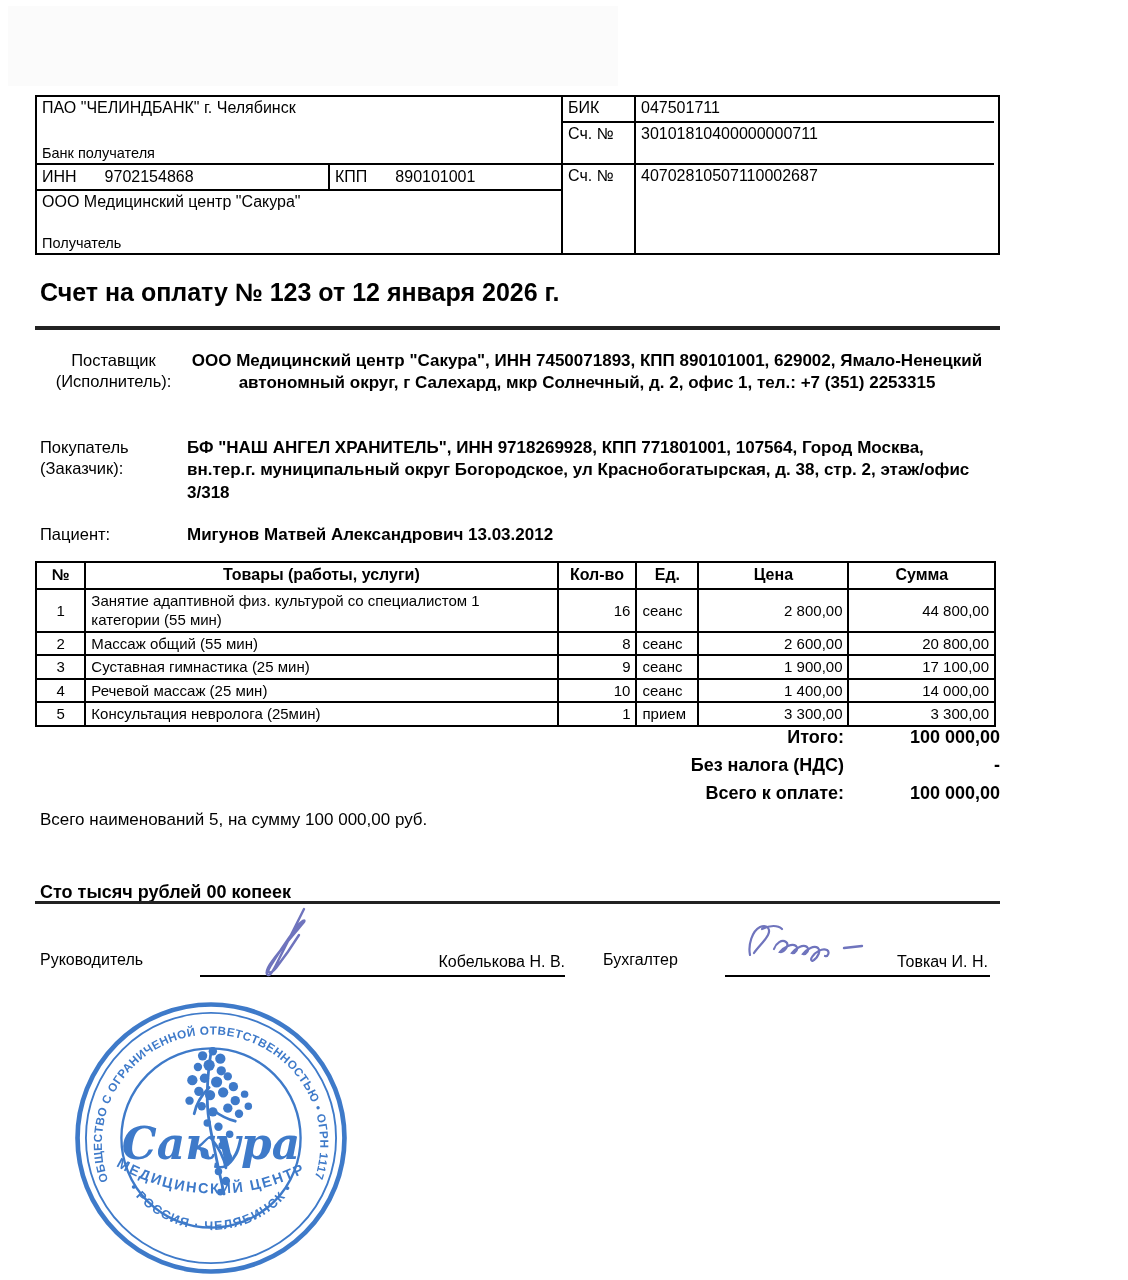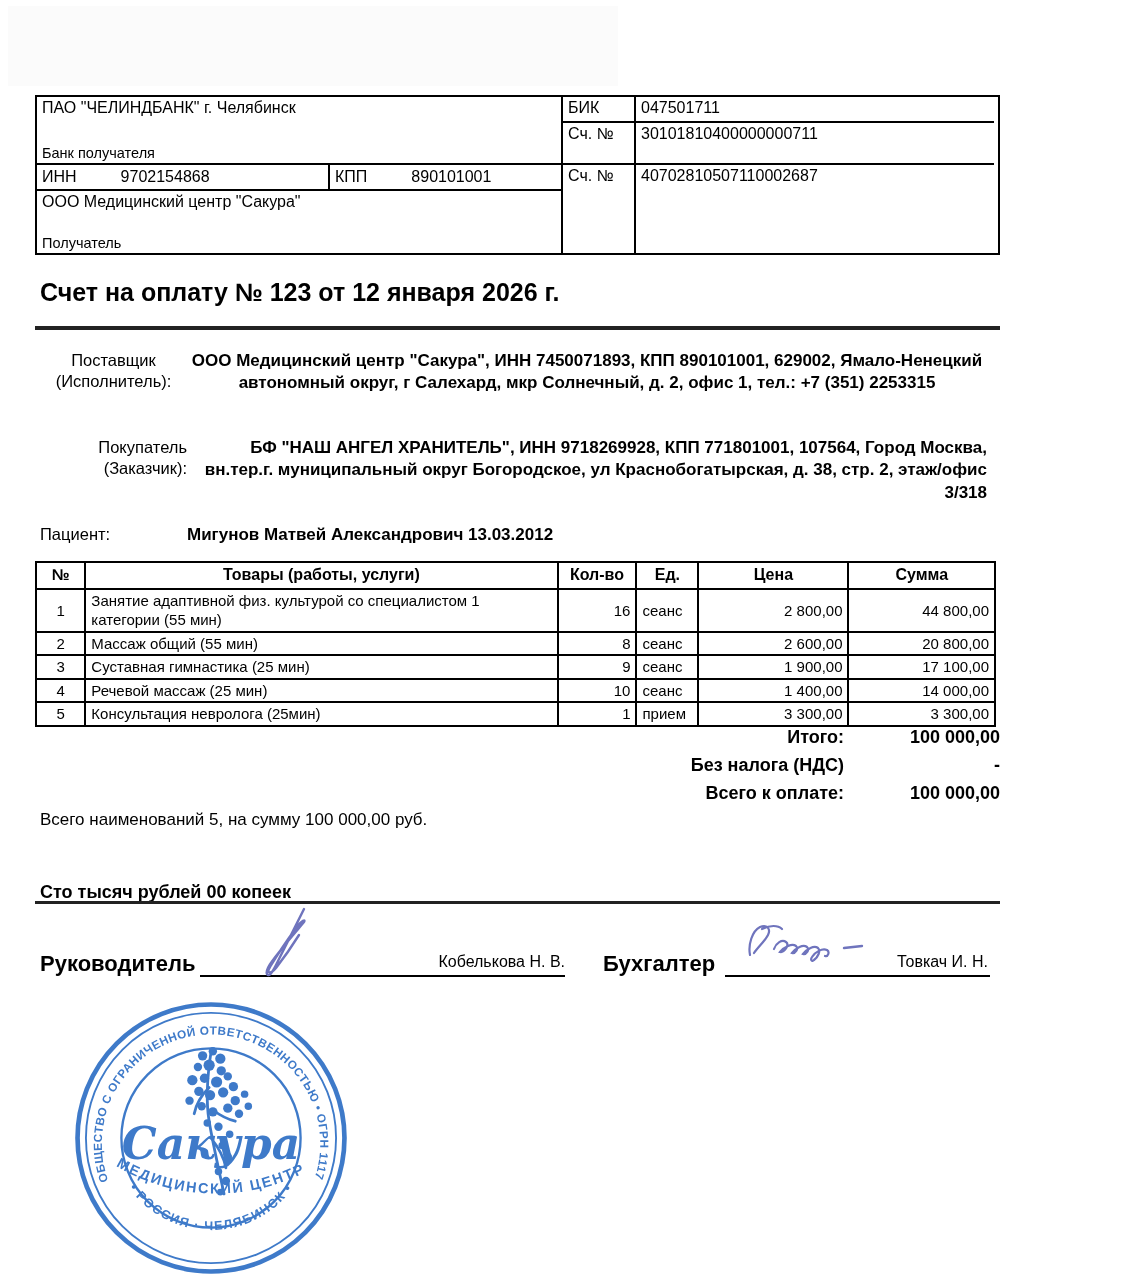--- a/index.html
+++ b/index.html
@@ -16,35 +16,35 @@
     display:grid; border:2px solid #000;
     grid-template-columns:293px 233px 73px 358px;
     grid-template-rows:26px 42px 26px 62px;
     font-size:16px;
   }
   .bank-grid > div { padding:2px 5px; overflow:hidden; }
   .bc-br { border-right:2px solid #000; }
   .bc-bb { border-bottom:2px solid #000; }
   .cell-bankname { grid-column:1/3; grid-row:1/3; display:flex; flex-direction:column; justify-content:space-between; }
   .cell-bankname .small-label, .cell-recipient .small-label { font-size:14.5px; }
-  .cell-inn, .cell-kpp { display:flex; gap:44px; align-items:center; }
+  .cell-inn, .cell-kpp { display:flex; gap:28px; align-items:center; }
   .cell-acct-label { grid-row:3/5; }
   .cell-acct-value { grid-row:3/5; }
   .cell-recipient { grid-column:1/3; grid-row:4/5; display:flex; flex-direction:column; justify-content:space-between; }
 
   
   .doc-title { position:absolute; left:40px; top:278px; font-size:25px; font-weight:bold; }
   .title-rule { position:absolute; left:35px; top:326px; width:965px; height:4px; background:#222; }
 
   
   .party { position:absolute; left:40px; width:950px; display:flex; }
   .party-label { width:147px; flex:none; font-size:16.5px; line-height:1.3; }
   .party-value { font-size:17px; font-weight:bold; line-height:1.32; width:800px; }
   .party-supplier { top:350px;text-align:center; }
-  .party-buyer { top:437px;text-align:right; }
+  .party-buyer { top:437px; }
   .party-patient { top:524px; }
 
   
   table.items {
     position:absolute; left:35px; top:561px; width:961px;
     border-collapse:collapse; font-size:15px;
   }
   table.items th, table.items td { border:2px solid #000; padding:1px 5px; line-height:1.3; }
   table.items th { font-weight:bold; font-size:16px; padding:2px 4px; }
   td.c-num { text-align:center; width:50px; }
@@ -59,21 +59,21 @@
   .totals-row { display:flex; justify-content:flex-end; margin-bottom:7px; }
   .totals-label { text-align:right; }
   .totals-value { width:156px; text-align:right; }
 
   .summary-count { position:absolute; left:40px; top:810px; font-size:17px; }
   .summary-words { position:absolute; left:40px; top:882px; font-size:18px; font-weight:bold; }
 
   .footer-rule { position:absolute; left:35px; top:901px; width:965px; height:3px; background:#222; }
 
   
-  .sig-label { position:absolute; font-size:22px; font-weight:bold; top:951px; }
+  .sig-label { position:absolute; font-size:16px; font-weight:normal; top:951px; }
   .sig-label-director { left:40px; }
   .sig-label-accountant { left:603px; }
   .sig-line { position:absolute; top:975px; height:2px; background:#000; }
   .sig-line-1 { left:200px; width:365px; }
   .sig-line-2 { left:725px; width:265px; }
   .sig-name { position:absolute; top:953px; font-size:16px; }
   .sig-name-1 { left:430px; width:135px; text-align:right; }
   .sig-name-2 { left:855px; width:133px; text-align:right; }
   .sig-scribble { position:absolute; }
   .sig-scribble-1 { left:252px; top:903px; }

